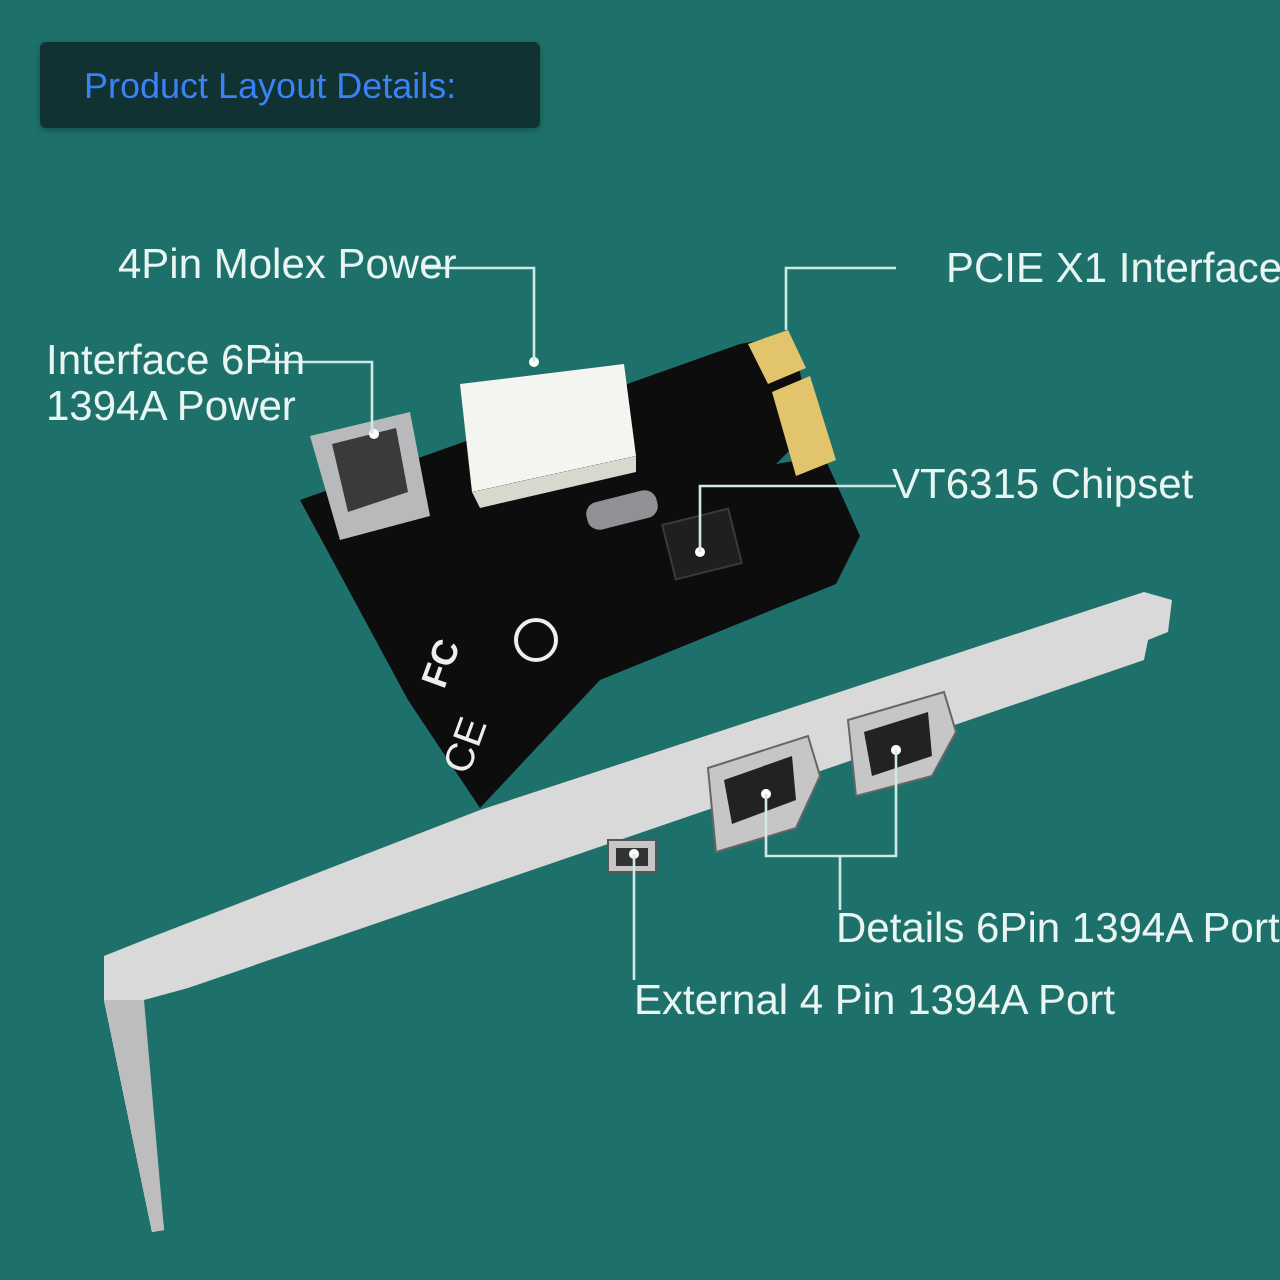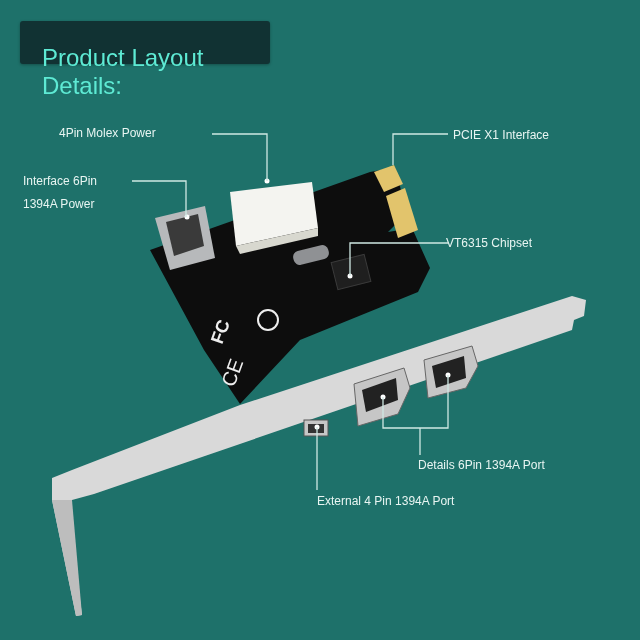--- a/index.html
+++ b/index.html
@@ -1,21 +1,21 @@
 <!DOCTYPE html>
 <html><head>
 <meta charset="utf-8">
 <style>
   html, body { margin:0; padding:0; }
   body { width:640px; height:640px; background:#1e716a; position:relative; overflow:hidden;
          font-family:"Liberation Sans", sans-serif; }
   .title-box { position:absolute; left:20px; top:21px; width:250px; height:43px;
                background:#113233; border-radius:3px; box-shadow:0 1px 3px rgba(0,0,0,.3); }
-  .title-box span { position:absolute; left:22px; top:23px; color:#5eead4; font-size:24px; }
-  .label { position:absolute; color:#e8f5f2; font-size:12px; line-height:22px; white-space:nowrap; }
+  .title-box span { position:absolute; left:22px; top:12px; color:#3b82f6; font-size:18px; }
+  .label { position:absolute; color:#e8f5f2; font-size:21px; line-height:22px; white-space:nowrap; }
   svg.art { position:absolute; left:0; top:0; }
 </style>
 </head>
 <body>
 
 <div class="title-box">
   <span>Product Layout Details:</span>
 </div>
 
 <svg class="art" width="640" height="640" viewBox="0 0 640 640">
@@ -63,16 +63,16 @@
     <polyline points="448,243 350,243 350,276"></polyline>
     <polyline points="317,427 317,490"></polyline>
     <polyline points="383,397 383,428 448,428 448,375"></polyline>
     <polyline points="420,428 420,455"></polyline>
   </g>
 </svg>
 
 <div class="label" style="left:59px;top:122px">4Pin Molex Power</div>
 <div class="label" style="left:23px;top:170px">Interface 6Pin</div>
 <div class="label" style="left:23px;top:193px">1394A Power</div>
-<div class="label" style="left:453px;top:124px">PCIE X1 Interface</div>
+<div class="label" style="left:473px;top:124px">PCIE X1 Interface</div>
 <div class="label" style="left:446px;top:232px">VT6315 Chipset</div>
 <div class="label" style="left:418px;top:454px">Details 6Pin 1394A Port</div>
 <div class="label" style="left:317px;top:490px">External 4 Pin 1394A Port</div>
 
 </body></html>

